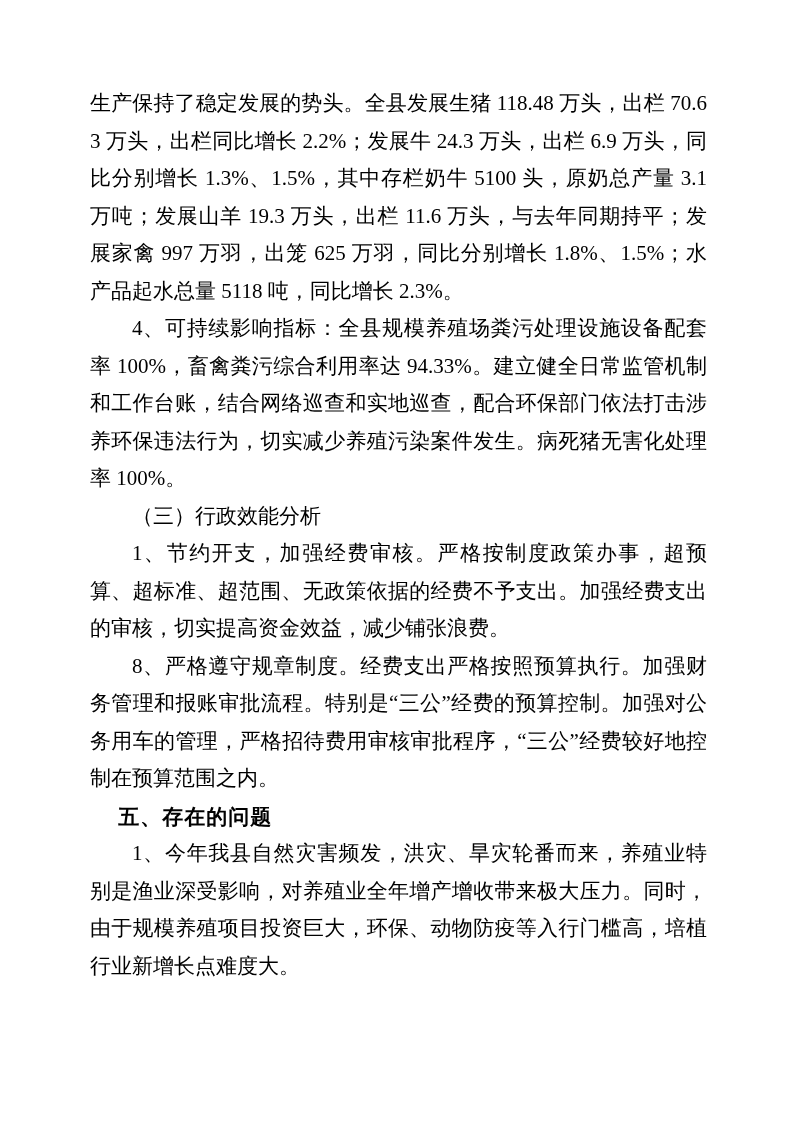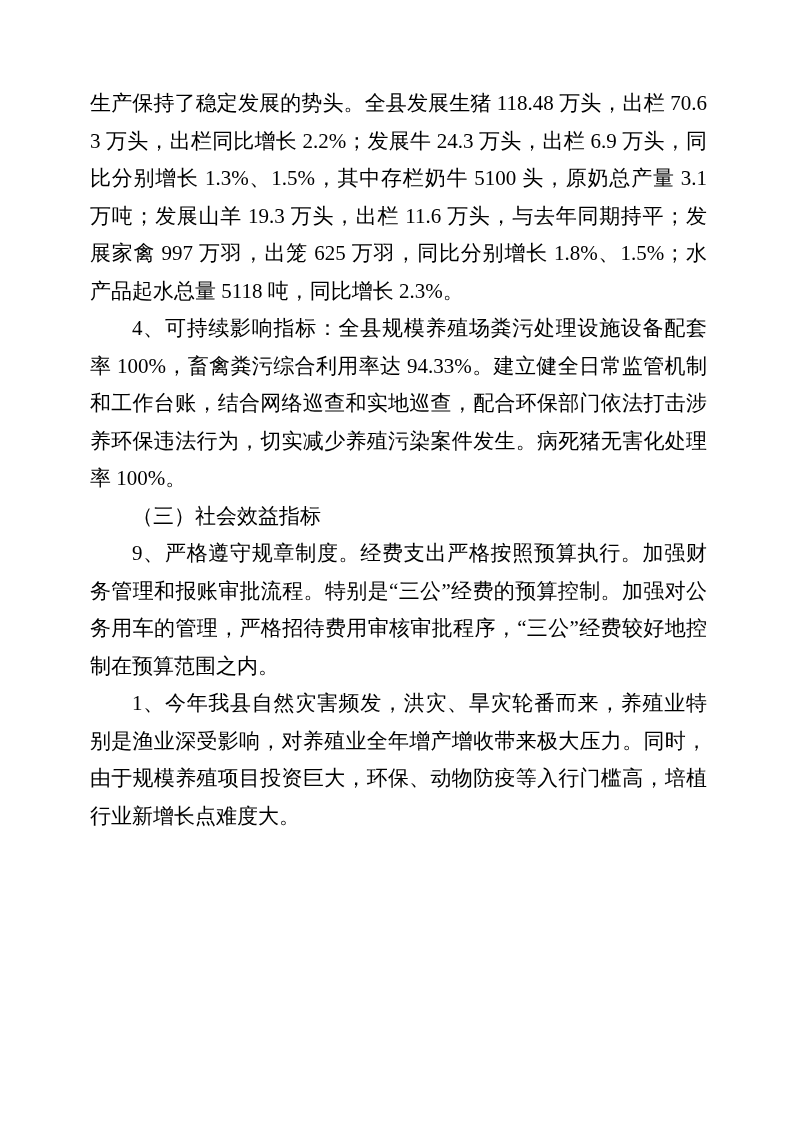--- a/index.html
+++ b/index.html
@@ -39,17 +39,19 @@
     letter-spacing: 1px;
   }
 </style>
 </head>
 <body>
 
 <div class="page">
   <div class="doc-body">
     <p class="no-indent">生产保持了稳定发展的势头。全县发展生猪 118.48 万头，出栏 70.63 万头，出栏同比增长 2.2%；发展牛 24.3 万头，出栏 6.9 万头，同比分别增长 1.3%、1.5%，其中存栏奶牛 5100 头，原奶总产量 3.1 万吨；发展山羊 19.3 万头，出栏 11.6 万头，与去年同期持平；发展家禽 997 万羽，出笼 625 万羽，同比分别增长 1.8%、1.5%；水产品起水总量 5118 吨，同比增长 2.3%。</p>
     <p>4、可持续影响指标：全县规模养殖场粪污处理设施设备配套率 100%，畜禽粪污综合利用率达 94.33%。建立健全日常监管机制和工作台账，结合网络巡查和实地巡查，配合环保部门依法打击涉养环保违法行为，切实减少养殖污染案件发生。病死猪无害化处理率 100%。</p>
-    <p>（三）社会效益指标</p>
-    <p>9、严格遵守规章制度。经费支出严格按照预算执行。加强财务管理和报账审批流程。特别是“三公”经费的预算控制。加强对公务用车的管理，严格招待费用审核审批程序，“三公”经费较好地控制在预算范围之内。</p>
+    <p>（三）行政效能分析</p>
+    <p>1、节约开支，加强经费审核。严格按制度政策办事，超预算、超标准、超范围、无政策依据的经费不予支出。加强经费支出的审核，切实提高资金效益，减少铺张浪费。</p>
+    <p>8、严格遵守规章制度。经费支出严格按照预算执行。加强财务管理和报账审批流程。特别是“三公”经费的预算控制。加强对公务用车的管理，严格招待费用审核审批程序，“三公”经费较好地控制在预算范围之内。</p>
+    <p class="section-heading">五、存在的问题</p>
     <p>1、今年我县自然灾害频发，洪灾、旱灾轮番而来，养殖业特别是渔业深受影响，对养殖业全年增产增收带来极大压力。同时，由于规模养殖项目投资巨大，环保、动物防疫等入行门槛高，培植行业新增长点难度大。</p>
   </div>
 </div>
 
 </body></html>

